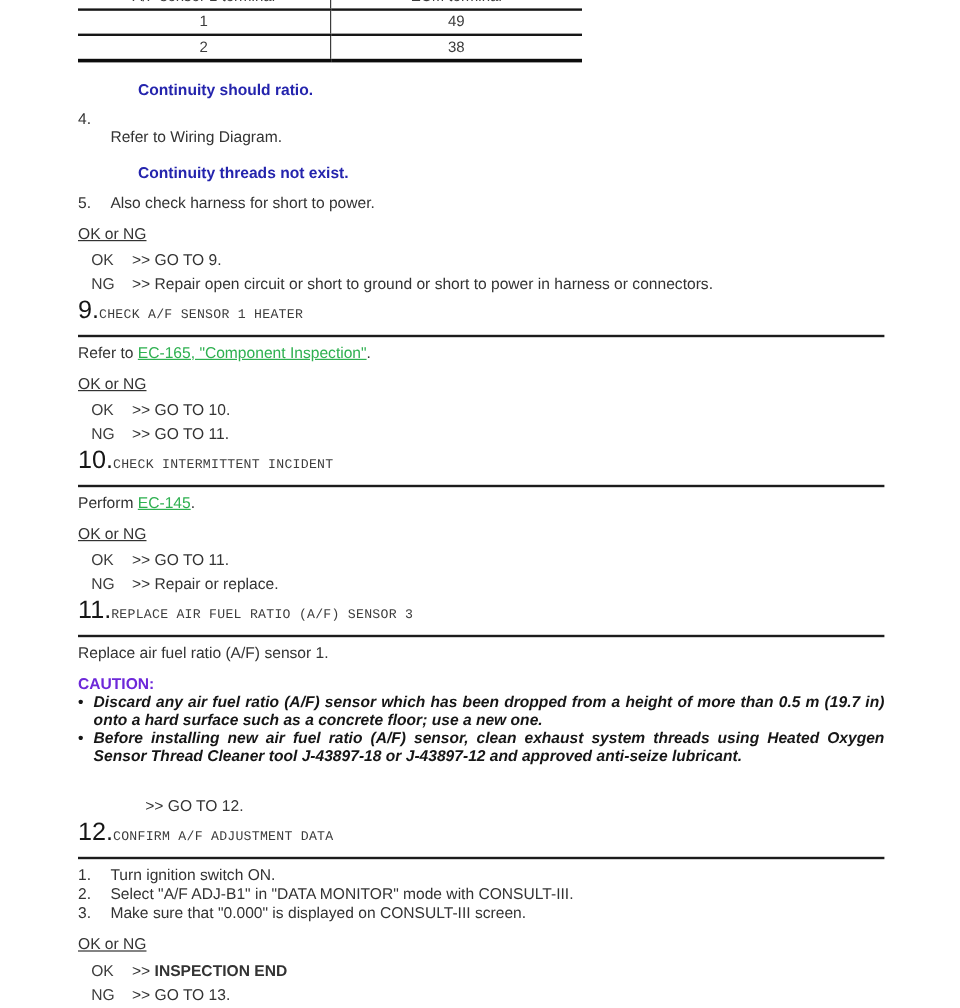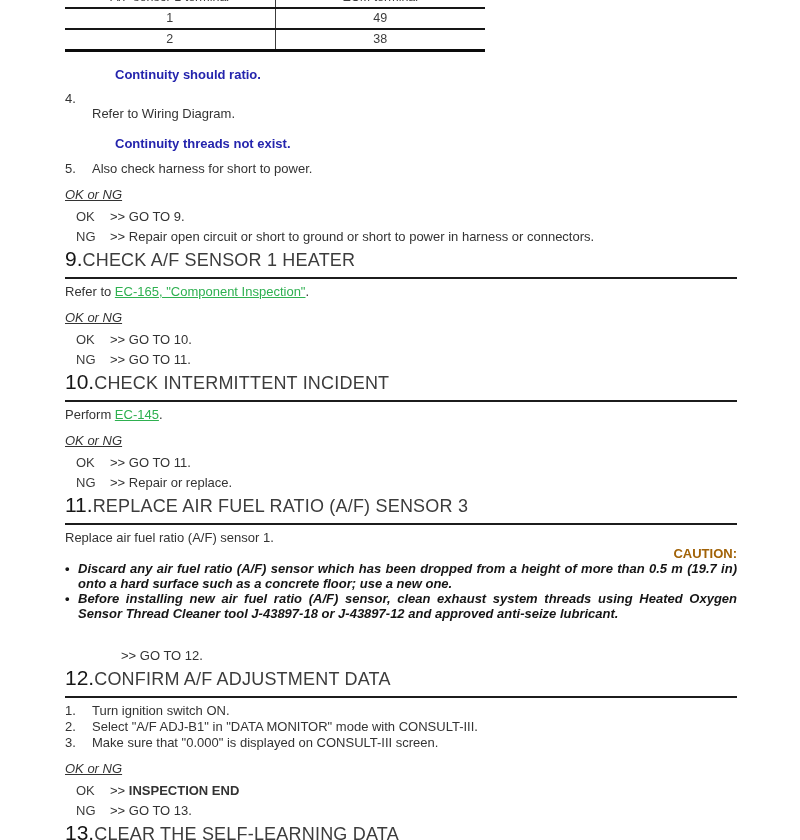--- a/index.html
+++ b/index.html
@@ -14,33 +14,33 @@
                border-bottom: 2px solid #161616; }
   .ttable td { text-align: center; font-size: 12.5px; color: #3c3c3c; height: 21px;
                border-bottom: 2px solid #161616; }
   .ttable .c1 { border-right: 1px solid #3c3c3c; width: 210px; }
   .ttable tr.last td { border-bottom: 3px solid #0c0c0c; }
 
   .spec { color: #2424ad; font-weight: bold; margin: 15px 0 9px 50px; }
   .num-item { display: flex; margin-top: 1px; }
   .ni-num { flex: none; width: 27px; }
   .ni-body { flex: 1; }
-  .okng { margin: 11px 0 7px; font-style: italic; }
+  .okng { margin: 11px 0 7px; }
   .okng span { text-decoration: underline; }
   .res { display: flex; margin-top: 5px; }
   .res-label { flex: none; width: 45px; padding-left: 11px; color: #3c3c3c; }
   .solo-res { margin: 27px 0 2px 56px; }
 
   .step-head { margin-top: 7px; padding-bottom: 8px; border-bottom: 2px solid #1c1c1c; }
   .step-num { font-size: 21px; color: #161616; }
-  .step-title { font-size: 18px; color: #3c3c3c; letter-spacing: 0.2px; }
+  .step-title { font-size: 11px; color: #3c3c3c; letter-spacing: 0.2px; font-family: Liberation Mono, monospace; }
   .after-rule { margin-top: 5px; }
 
   .link { color: #2eb050; text-decoration: underline; cursor: pointer; }
-  .caution { color: #a16207; font-weight: bold; margin-top: 1px; text-align: right; }
+  .caution { color: #6d28d9; font-weight: bold; margin-top: 11px; }
   .bullet { display: flex; font-weight: bold; color: #161616; }
   .b-dot { flex: none; width: 13px; }
   .b-text { flex: 1; text-align: justify; font-style: italic; }
 </style>
 </head>
 <body>
 
 <div class="doc">
 
   <table class="ttable">

